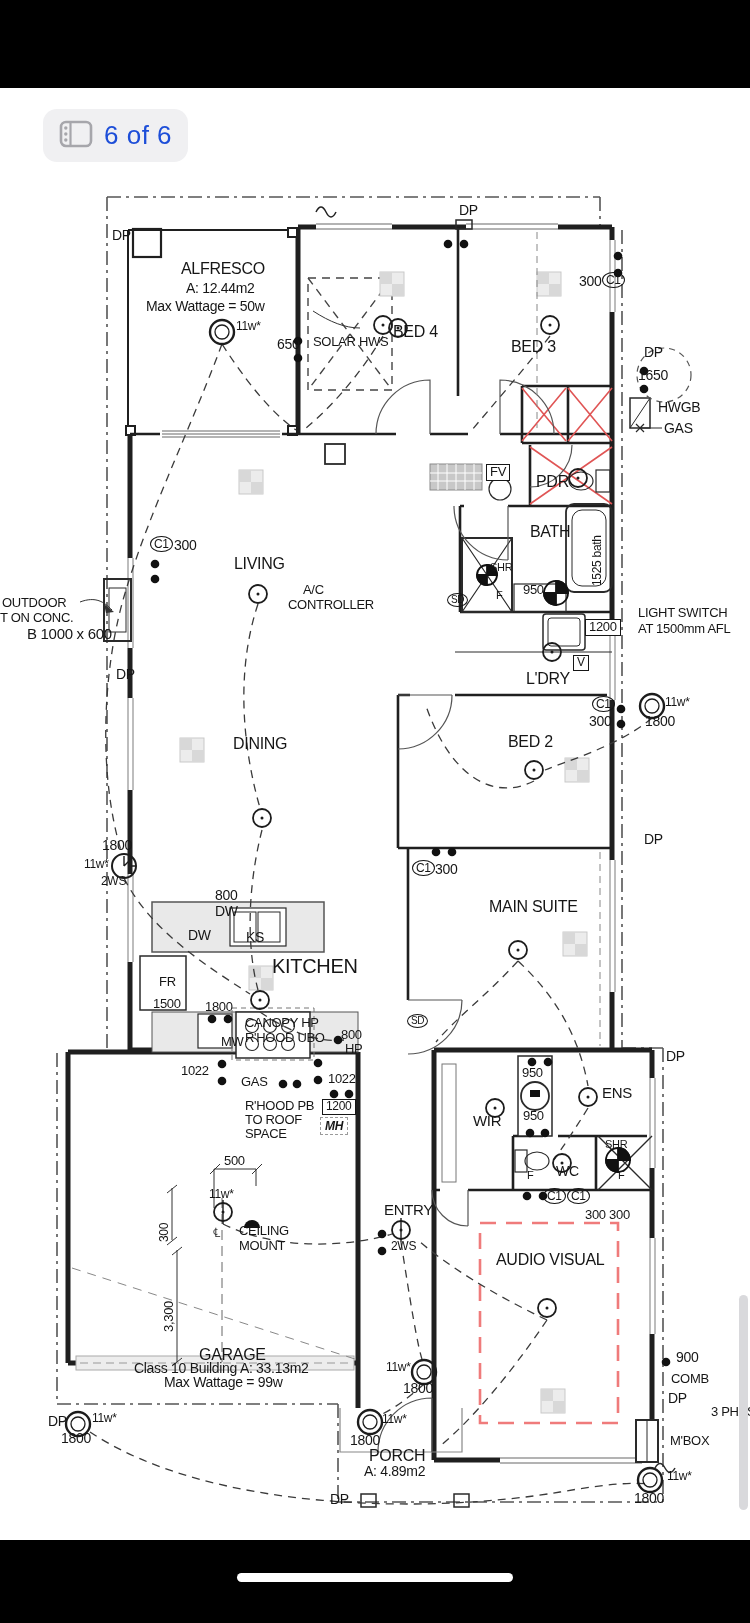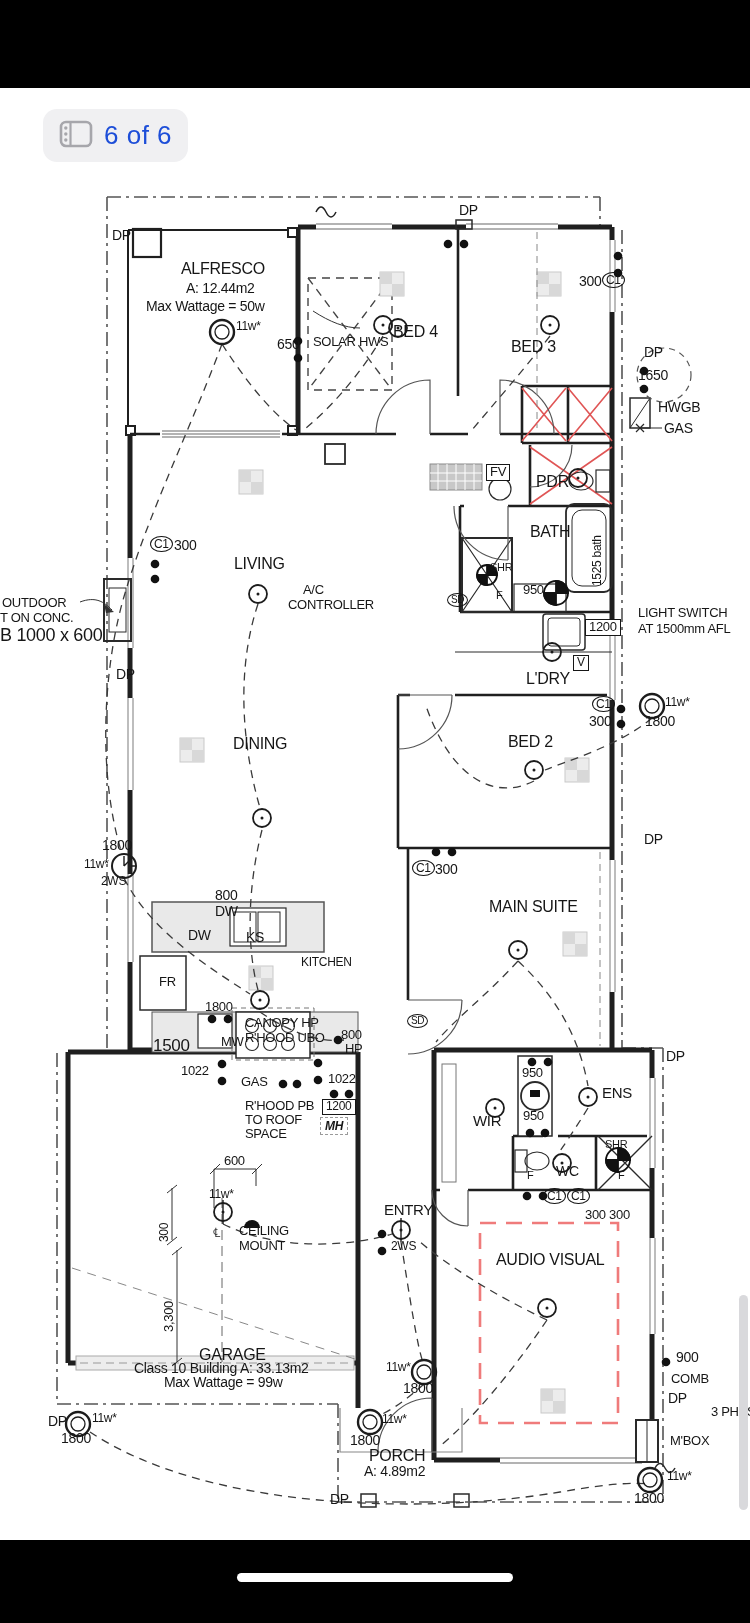--- a/index.html
+++ b/index.html
@@ -371,21 +371,21 @@
         <div class="lbl" style="left: 523px; top: 583px; font-size: 13px;">950</div>
         <div class="lbl rotccw" style="left: 591px; top: 586px; font-size: 12px;">1525 bath</div>
         <div class="lbl circ" style="left: 447px; top: 593px; font-size: 10px;">SD</div>
         <div class="lbl circ" style="left: 150px; top: 536px; font-size: 12px;">C1</div>
         <div class="lbl" style="left: 174px; top: 538px; font-size: 14px;">300</div>
         <div class="lbl" style="left: 234px; top: 556px; font-size: 16px;">LIVING</div>
         <div class="lbl" style="left: 303px; top: 583px; font-size: 13px;">A/C</div>
         <div class="lbl" style="left: 288px; top: 598px; font-size: 13px;">CONTROLLER</div>
         <div class="lbl" style="left: 2px; top: 596px; font-size: 13px;">OUTDOOR</div>
         <div class="lbl" style="left: 0px; top: 611px; font-size: 13px;">T ON CONC.</div>
-        <div class="lbl" style="left: 0px; top: 626px; font-size: 18px;">B 1000 x 600</div>
+        <div class="lbl" style="left: 0px; top: 626px; font-size: 15px; padding-left: 27px;">B 1000 x 600</div>
         <div class="lbl" style="left: 638px; top: 606px; font-size: 13px; text-align: center;">LIGHT SWITCH</div>
         <div class="lbl" style="left: 638px; top: 622px; font-size: 13px;">AT 1500mm AFL</div>
         <div class="lbl boxed" style="left: 585px; top: 619px; font-size: 13px;">1200</div>
         <div class="lbl boxed" style="left: 573px; top: 655px; font-size: 12px;">V</div>
         <div class="lbl" style="left: 526px; top: 671px; font-size: 16px;">L'DRY</div>
         <div class="lbl" style="left: 116px; top: 667px; font-size: 14px;">DP</div>
         <div class="lbl circ" style="left: 592px; top: 696px; font-size: 12px;">C1</div>
         <div class="lbl" style="left: 589px; top: 714px; font-size: 14px;">300</div>
         <div class="lbl" style="left: 665px; top: 696px; font-size: 12px;">11w*</div>
         <div class="lbl" style="left: 645px; top: 714px; font-size: 14px;">1800</div>
@@ -395,23 +395,23 @@
         <div class="lbl" style="left: 102px; top: 838px; font-size: 14px;">1800</div>
         <div class="lbl" style="left: 84px; top: 858px; font-size: 12px;">11w*</div>
         <div class="lbl" style="left: 101px; top: 875px; font-size: 12px;">2WS</div>
         <div class="lbl circ" style="left: 412px; top: 860px; font-size: 12px;">C1</div>
         <div class="lbl" style="left: 435px; top: 862px; font-size: 14px;">300</div>
         <div class="lbl" style="left: 489px; top: 899px; font-size: 16px;">MAIN SUITE</div>
         <div class="lbl" style="left: 215px; top: 888px; font-size: 14px;">800</div>
         <div class="lbl" style="left: 215px; top: 904px; font-size: 14px;">DW</div>
         <div class="lbl" style="left: 188px; top: 928px; font-size: 14px;">DW</div>
         <div class="lbl" style="left: 246px; top: 930px; font-size: 14px;">KS</div>
-        <div class="lbl" style="left: 301px; top: 956px; font-size: 12px;">KITCHEN</div>
+        <div class="lbl" style="left: 272px; top: 956px; font-size: 20px;">KITCHEN</div>
         <div class="lbl" style="left: 159px; top: 975px; font-size: 13px;">FR</div>
-        <div class="lbl" style="left: 153px; top: 1037px; font-size: 17px; text-align: center;">1500</div>
+        <div class="lbl" style="left: 153px; top: 997px; font-size: 13px; text-align: center;">1500</div>
         <div class="lbl" style="left: 205px; top: 1000px; font-size: 13px;">1800</div>
         <div class="lbl" style="left: 245px; top: 1016px; font-size: 13px;">CANOPY HP</div>
         <div class="lbl" style="left: 245px; top: 1031px; font-size: 13px;">R'HOOD UBO</div>
         <div class="lbl" style="left: 221px; top: 1035px; font-size: 13px;">MW</div>
         <div class="lbl" style="left: 341px; top: 1028px; font-size: 13px;">800</div>
         <div class="lbl" style="left: 345px; top: 1042px; font-size: 13px;">HP</div>
         <div class="lbl circ" style="left: 407px; top: 1014px; font-size: 10px;">SD</div>
         <div class="lbl" style="left: 181px; top: 1064px; font-size: 13px;">1022</div>
         <div class="lbl" style="left: 241px; top: 1075px; font-size: 13px;">GAS</div>
         <div class="lbl" style="left: 328px; top: 1072px; font-size: 13px;">1022</div>
@@ -422,21 +422,21 @@
         <div class="lbl boxdash" style="left: 320px; top: 1117px; font-size: 12px; font-style: italic;">MH</div>
         <div class="lbl" style="left: 522px; top: 1066px; font-size: 13px;">950</div>
         <div class="lbl" style="left: 523px; top: 1109px; font-size: 13px;">950</div>
         <div class="lbl" style="left: 602px; top: 1085px; font-size: 15px; text-align: center;">ENS</div>
         <div class="lbl" style="left: 666px; top: 1049px; font-size: 14px;">DP</div>
         <div class="lbl" style="left: 473px; top: 1113px; font-size: 15px;">WIR</div>
         <div class="lbl" style="left: 605px; top: 1139px; font-size: 11px;">SHR</div>
         <div class="lbl" style="left: 618px; top: 1170px; font-size: 11px;">F</div>
         <div class="lbl" style="left: 527px; top: 1170px; font-size: 11px;">F</div>
         <div class="lbl" style="left: 556px; top: 1164px; font-size: 14px;">WC</div>
-        <div class="lbl" style="left: 224px; top: 1154px; font-size: 13px;">600</div>
+        <div class="lbl" style="left: 224px; top: 1154px; font-size: 13px;">500</div>
         <div class="lbl" style="left: 209px; top: 1188px; font-size: 12px;">11w*</div>
         <div class="lbl rotccw" style="left: 158px; top: 1242px; font-size: 12px;">300</div>
         <div class="lbl" style="left: 213px; top: 1226px; font-size: 13px;">℄</div>
         <div class="lbl" style="left: 239px; top: 1224px; font-size: 13px;">CEILING</div>
         <div class="lbl" style="left: 239px; top: 1239px; font-size: 13px;">MOUNT</div>
         <div class="lbl" style="left: 384px; top: 1202px; font-size: 15px;">ENTRY</div>
         <div class="lbl" style="left: 391px; top: 1240px; font-size: 12px;">2WS</div>
         <div class="lbl circ" style="left: 543px; top: 1188px; font-size: 12px;">C1</div>
         <div class="lbl circ" style="left: 567px; top: 1188px; font-size: 12px;">C1</div>
         <div class="lbl" style="left: 549px; top: 1208px; font-size: 13px; margin-left: 36px;">300 300</div>

